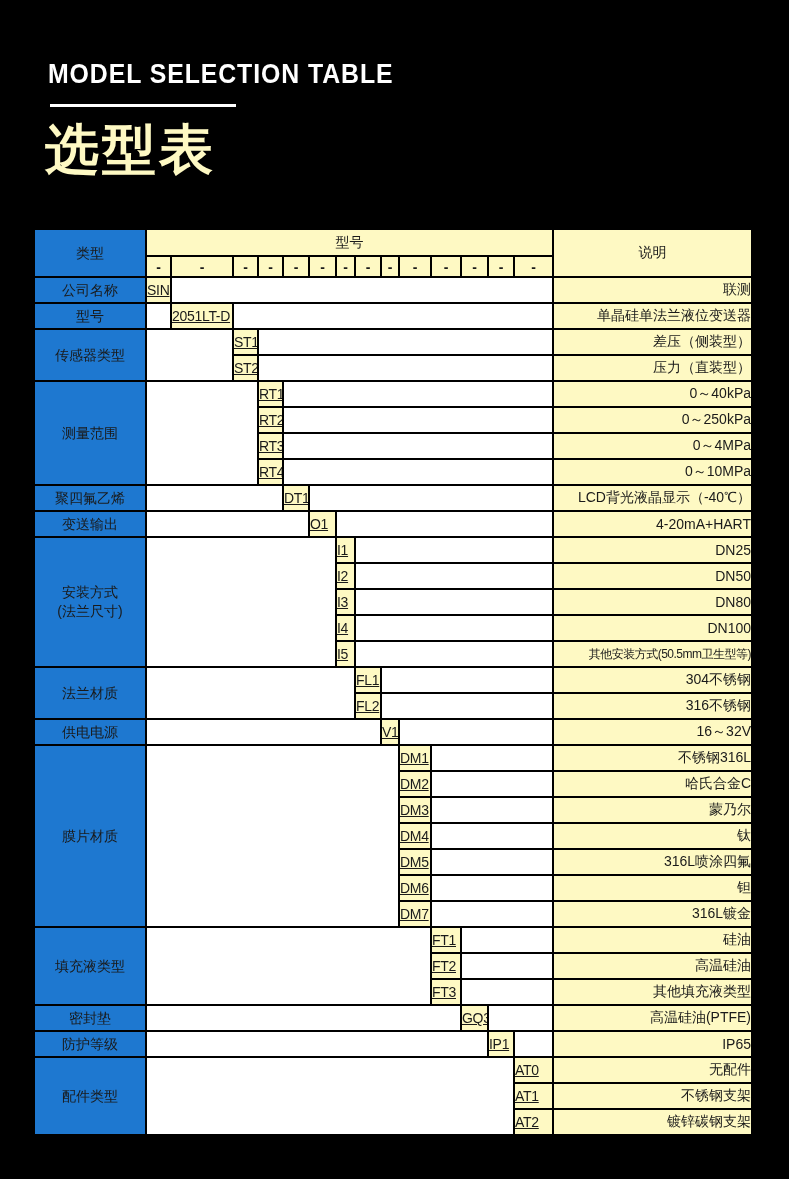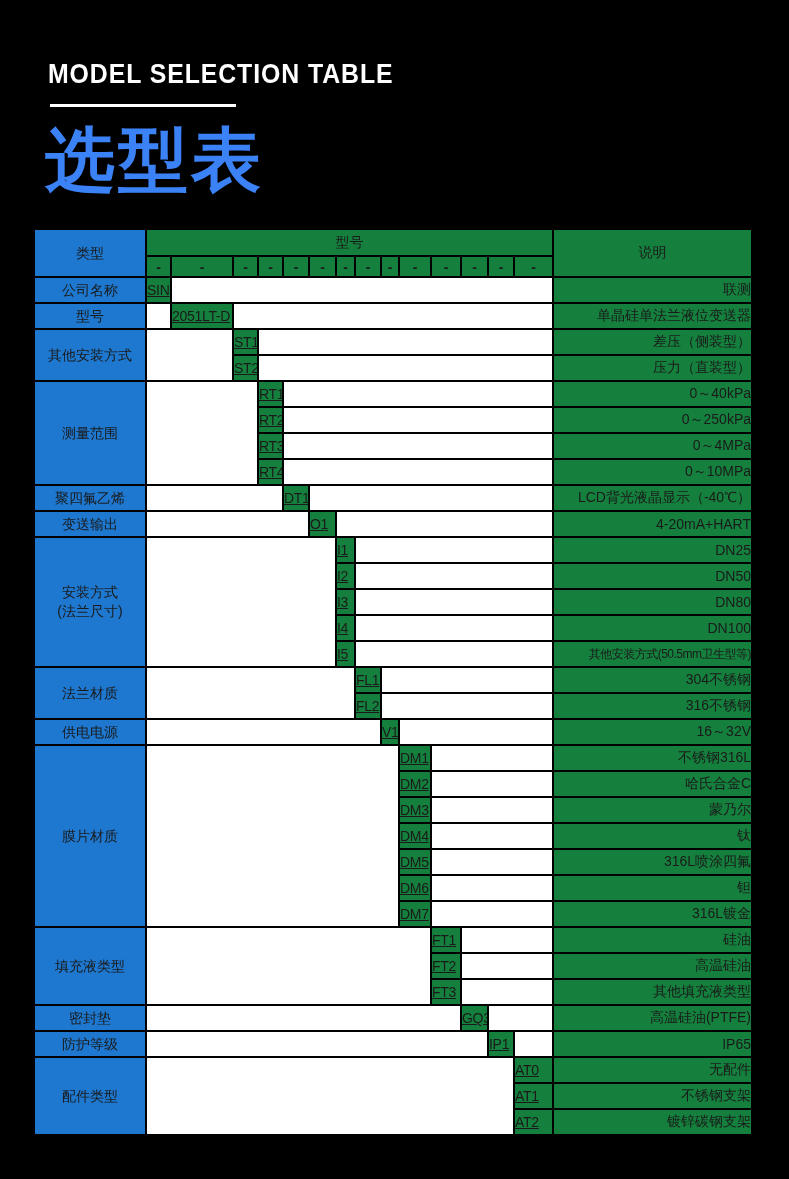--- a/index.html
+++ b/index.html
@@ -15,29 +15,29 @@
     color:#ffffff;font-size:27px;font-weight:bold;
     letter-spacing:1px;white-space:nowrap;
     transform:scale(0.92,1.05);transform-origin:left top;
   }
   .rule{
     position:absolute;left:50px;top:104px;
     width:186px;height:3px;background:#ffffff;
   }
   .big-title{
     position:absolute;left:45px;top:114px;
-    color:#3b82f6;font-size:70px;font-weight:bold;
+    color:#fef9c3;font-size:54px;font-weight:bold;
     letter-spacing:3px;white-space:nowrap;
   }
   table.sel{
     position:absolute;left:33px;top:228px;
     width:718px;
     border-collapse:collapse;
     table-layout:fixed;
-    background:#15803d;
+    background:#fef9c3;
   }
   table.sel td{
     border:2px solid #000000;
     padding:0;
     height:24px;
     color:#1a1a1a;
     font-size:14px;
     vertical-align:middle;
     overflow:hidden;
   }
@@ -129,21 +129,21 @@
         <td class="desc">联测</td>
       </tr>
       <tr>
         <td class="cat" rowspan="1">型号</td>
         <td class="spacer" rowspan="1" colspan="1"></td>
         <td class="code">2051LT-D</td>
         <td class="spacer" colspan="12"></td>
         <td class="desc">单晶硅单法兰液位变送器</td>
       </tr>
       <tr>
-        <td class="cat" rowspan="2">其他安装方式</td>
+        <td class="cat" rowspan="2">传感器类型</td>
         <td class="spacer" rowspan="2" colspan="2"></td>
         <td class="code">ST1</td>
         <td class="spacer" colspan="11"></td>
         <td class="desc">差压（侧装型）</td>
       </tr>
       <tr>
         <td class="code">ST2</td>
         <td class="spacer" colspan="11"></td>
         <td class="desc">压力（直装型）</td>
       </tr>

